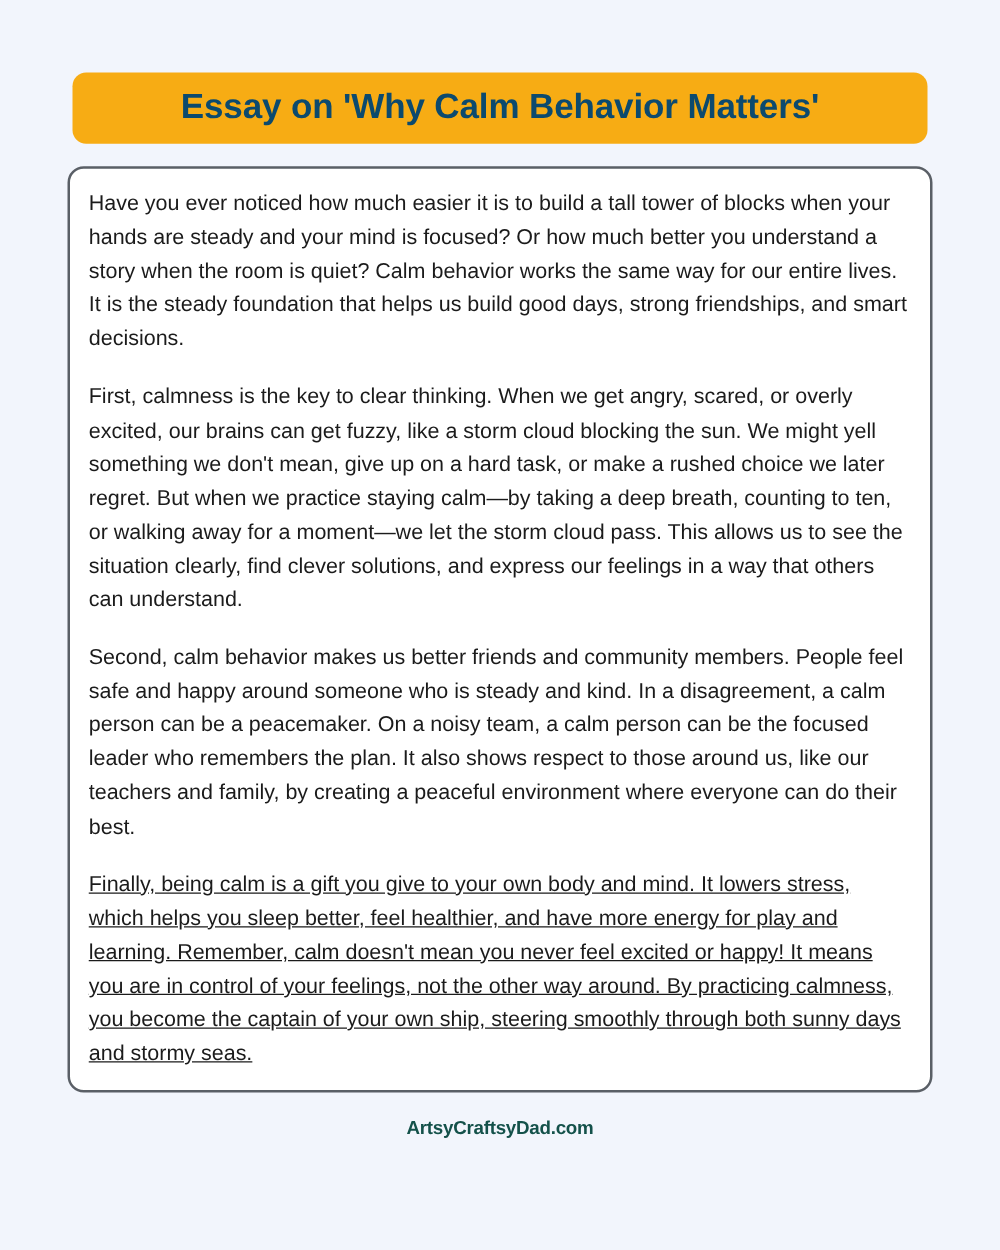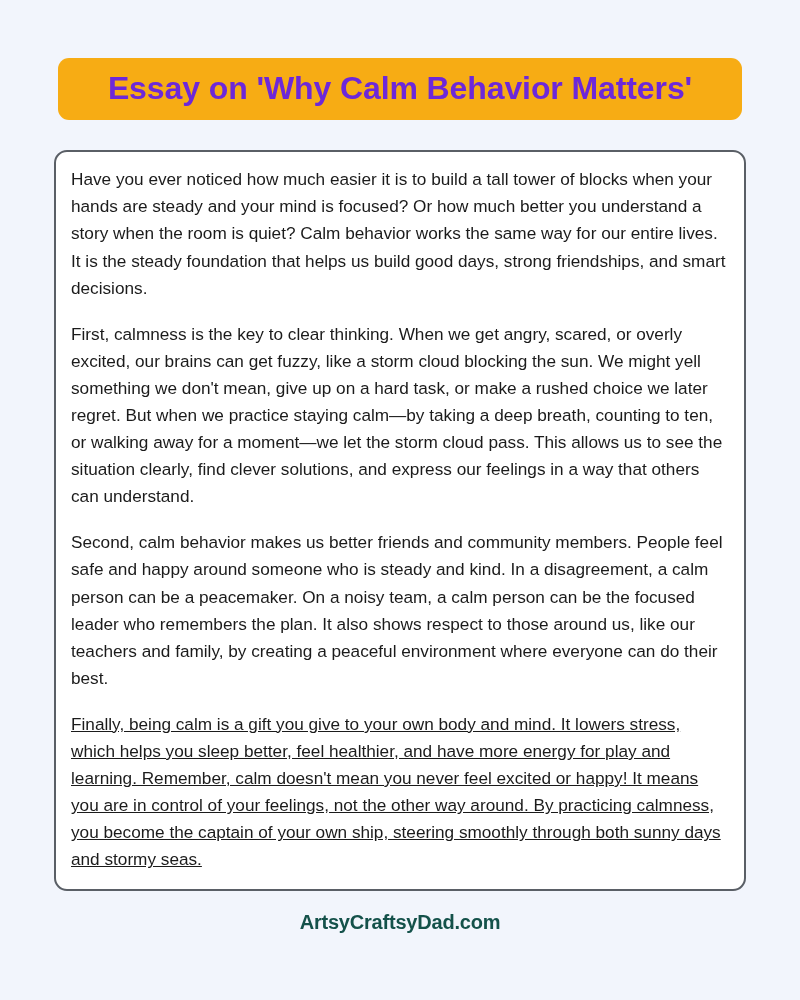--- a/index.html
+++ b/index.html
@@ -27,30 +27,30 @@
     margin-top: 58px;
     background: #f7ac14;
     border-radius: 11px;
     box-sizing: border-box;
     padding: 9px 0 11px 0;
     text-align: center;
   }
   .title-text {
     display: block;
     font-family: "Liberation Sans", sans-serif;
-    font-size: 32px;
+    font-size: 28px;
     font-weight: bold;
-    color: #6d28d9;
+    color: #0c4a6e;
     letter-spacing: -0.1px;
     line-height: 1.32;
     white-space: nowrap;
   }
   .essay-card {
     width: 692px;
-    margin-top: 30px;
+    margin-top: 18px;
     background: #ffffff;
     border: 2px solid #5a5f66;
     border-radius: 13px;
     box-sizing: border-box;
     padding: 14px 16px 16px 15px;
   }
   .essay-body {
     font-family: "Liberation Sans", sans-serif;
     font-size: 17.2px;
     line-height: 27.1px;
@@ -63,21 +63,21 @@
     margin-bottom: 0;
     text-decoration: underline;
   }
   .site-footer {
     margin-top: 20px;
     text-align: center;
     width: 100%;
   }
   .site-footer-text {
     font-family: "Liberation Sans", sans-serif;
-    font-size: 20px;
+    font-size: 15px;
     font-weight: bold;
     color: #14514a;
     letter-spacing: -0.2px;
   }
 </style>
 </head>
 <body>
 
 <div class="page">
 

